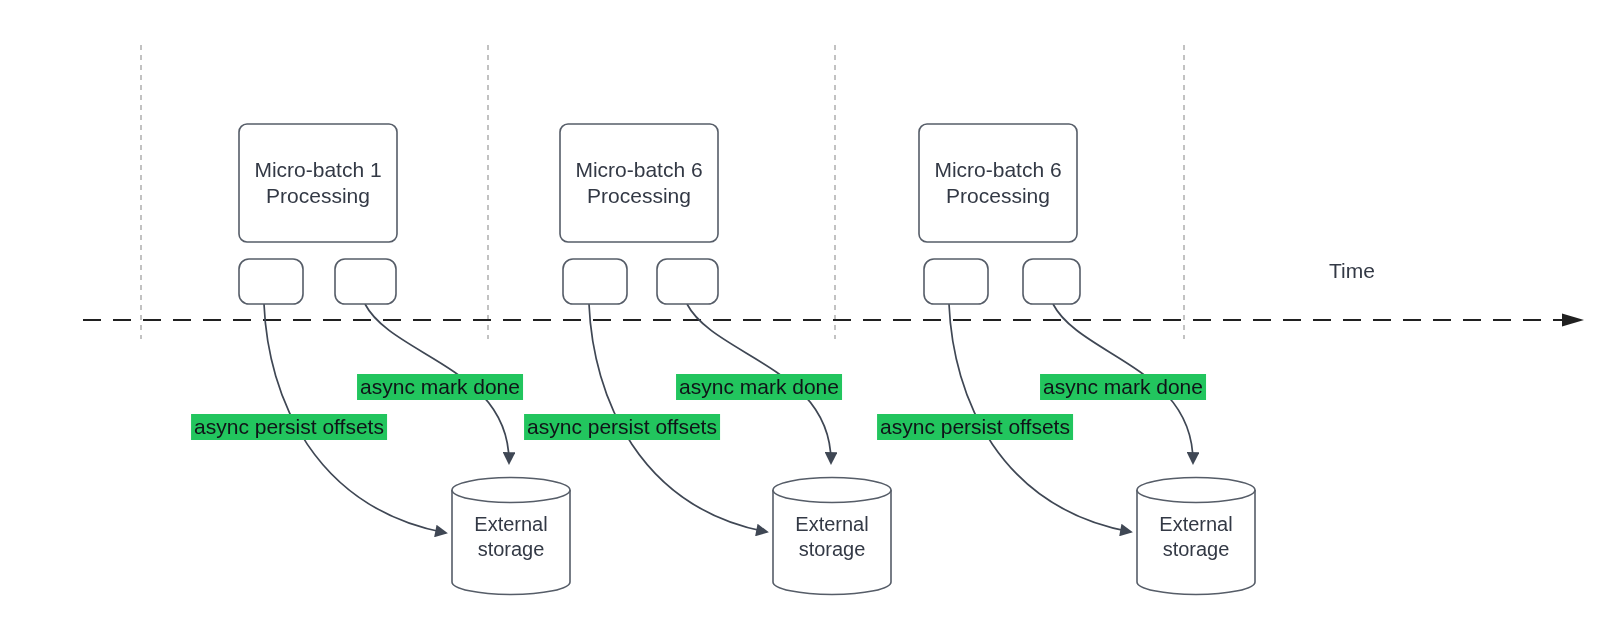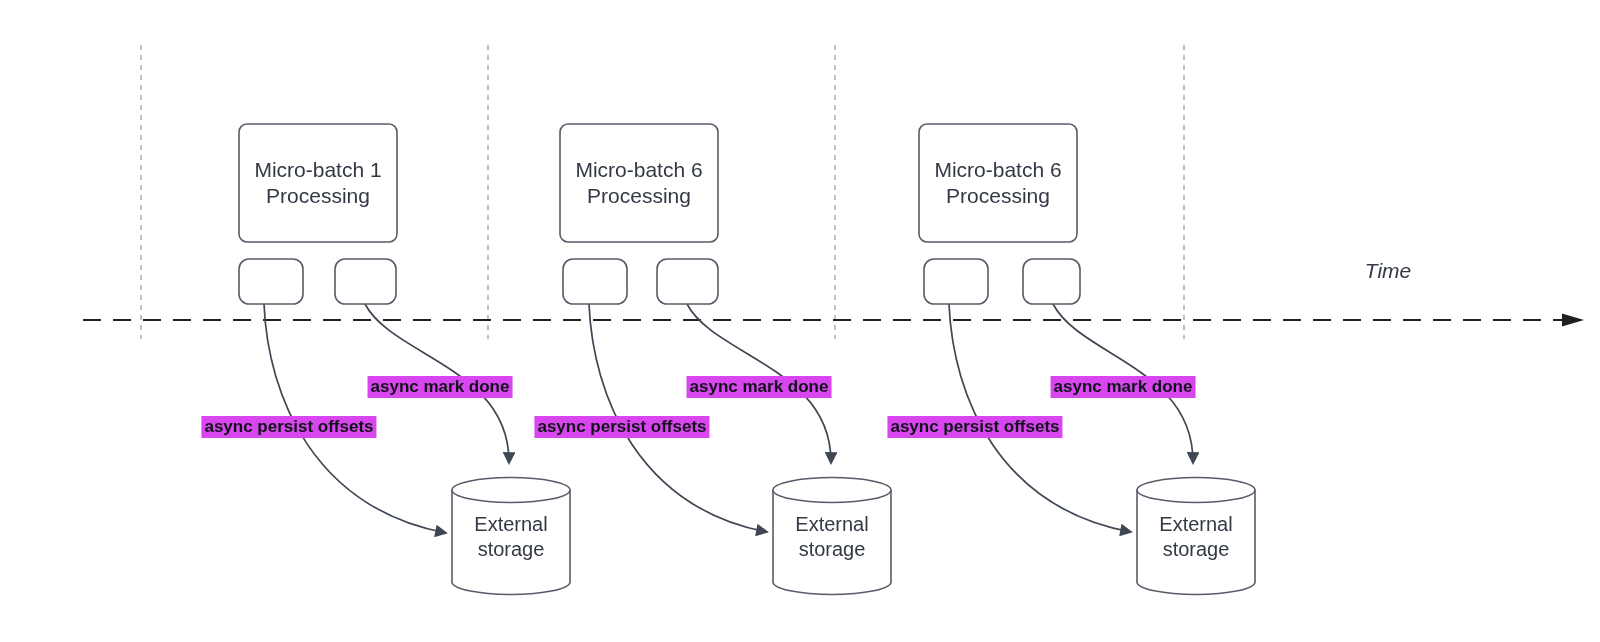--- a/index.html
+++ b/index.html
@@ -14,22 +14,22 @@
   .guide{stroke:var(--guide_line,#a9a9a9);stroke-width:1.4;stroke-dasharray:5 5;fill:none;}
   .timeline{stroke:var(--timeline,#202020);stroke-width:2;stroke-dasharray:18 12;fill:none;}
   .timeline-head{fill:var(--timeline,#202020);stroke:none;}
   .shape{stroke:var(--shape_stroke,#565d68);stroke-width:1.6;fill:#fff;}
   .curve{stroke:var(--arrow_stroke,#3f4754);stroke-width:1.7;fill:none;}
   .txt{position:absolute;transform:translate(-50%,-50%);text-align:center;white-space:nowrap;}
   .box-label{font-size:21px;line-height:26px;color:var(--shape_text,#333945);}
   .cyl-label{font-size:20px;line-height:25px;color:var(--shape_text,#333945);text-align:center;}
   .time-label{font-size:21px;color:var(--shape_text,#333945);}
   .async-label{
-    font-size:17px;font-weight:bold;color:var(--arrow_label_text,#101318);
-    background:#d946ef;padding:1px 3px;
+    font-size:21px;font-weight:normal;color:var(--arrow_label_text,#101318);
+    background:#22c55e;padding:1px 3px;
   }
 </style>
 </head>
 <body>
 
 <div class="canvas" style="--background: #ffffff; --shape_stroke: #565d68; --arrow_stroke: #3f4754; --timeline: #202020; --guide_line: #a9a9a9; --shape_text: #333945; --arrow_label_text: #101318;">
 
   <svg width="1600" height="642" viewBox="0 0 1600 642">
     <defs>
       <marker id="ah" viewBox="0 0 10 10" refX="8.5" refY="5" markerWidth="9" markerHeight="7.5" orient="auto">
@@ -103,15 +103,15 @@
   </div>
   <div class="txt cyl-label" style="left:832px;top:537px;">
     <div>External</div>
     <div>storage</div>
   </div>
   <div class="txt cyl-label" style="left:1196px;top:537px;">
     <div>External</div>
     <div>storage</div>
   </div>
 
-  <div class="txt time-label" style="left:1388px;top:271px;font-style:italic;">Time</div>
+  <div class="txt time-label" style="left:1352px;top:271px;">Time</div>
 
 </div>
 
 </body></html>

